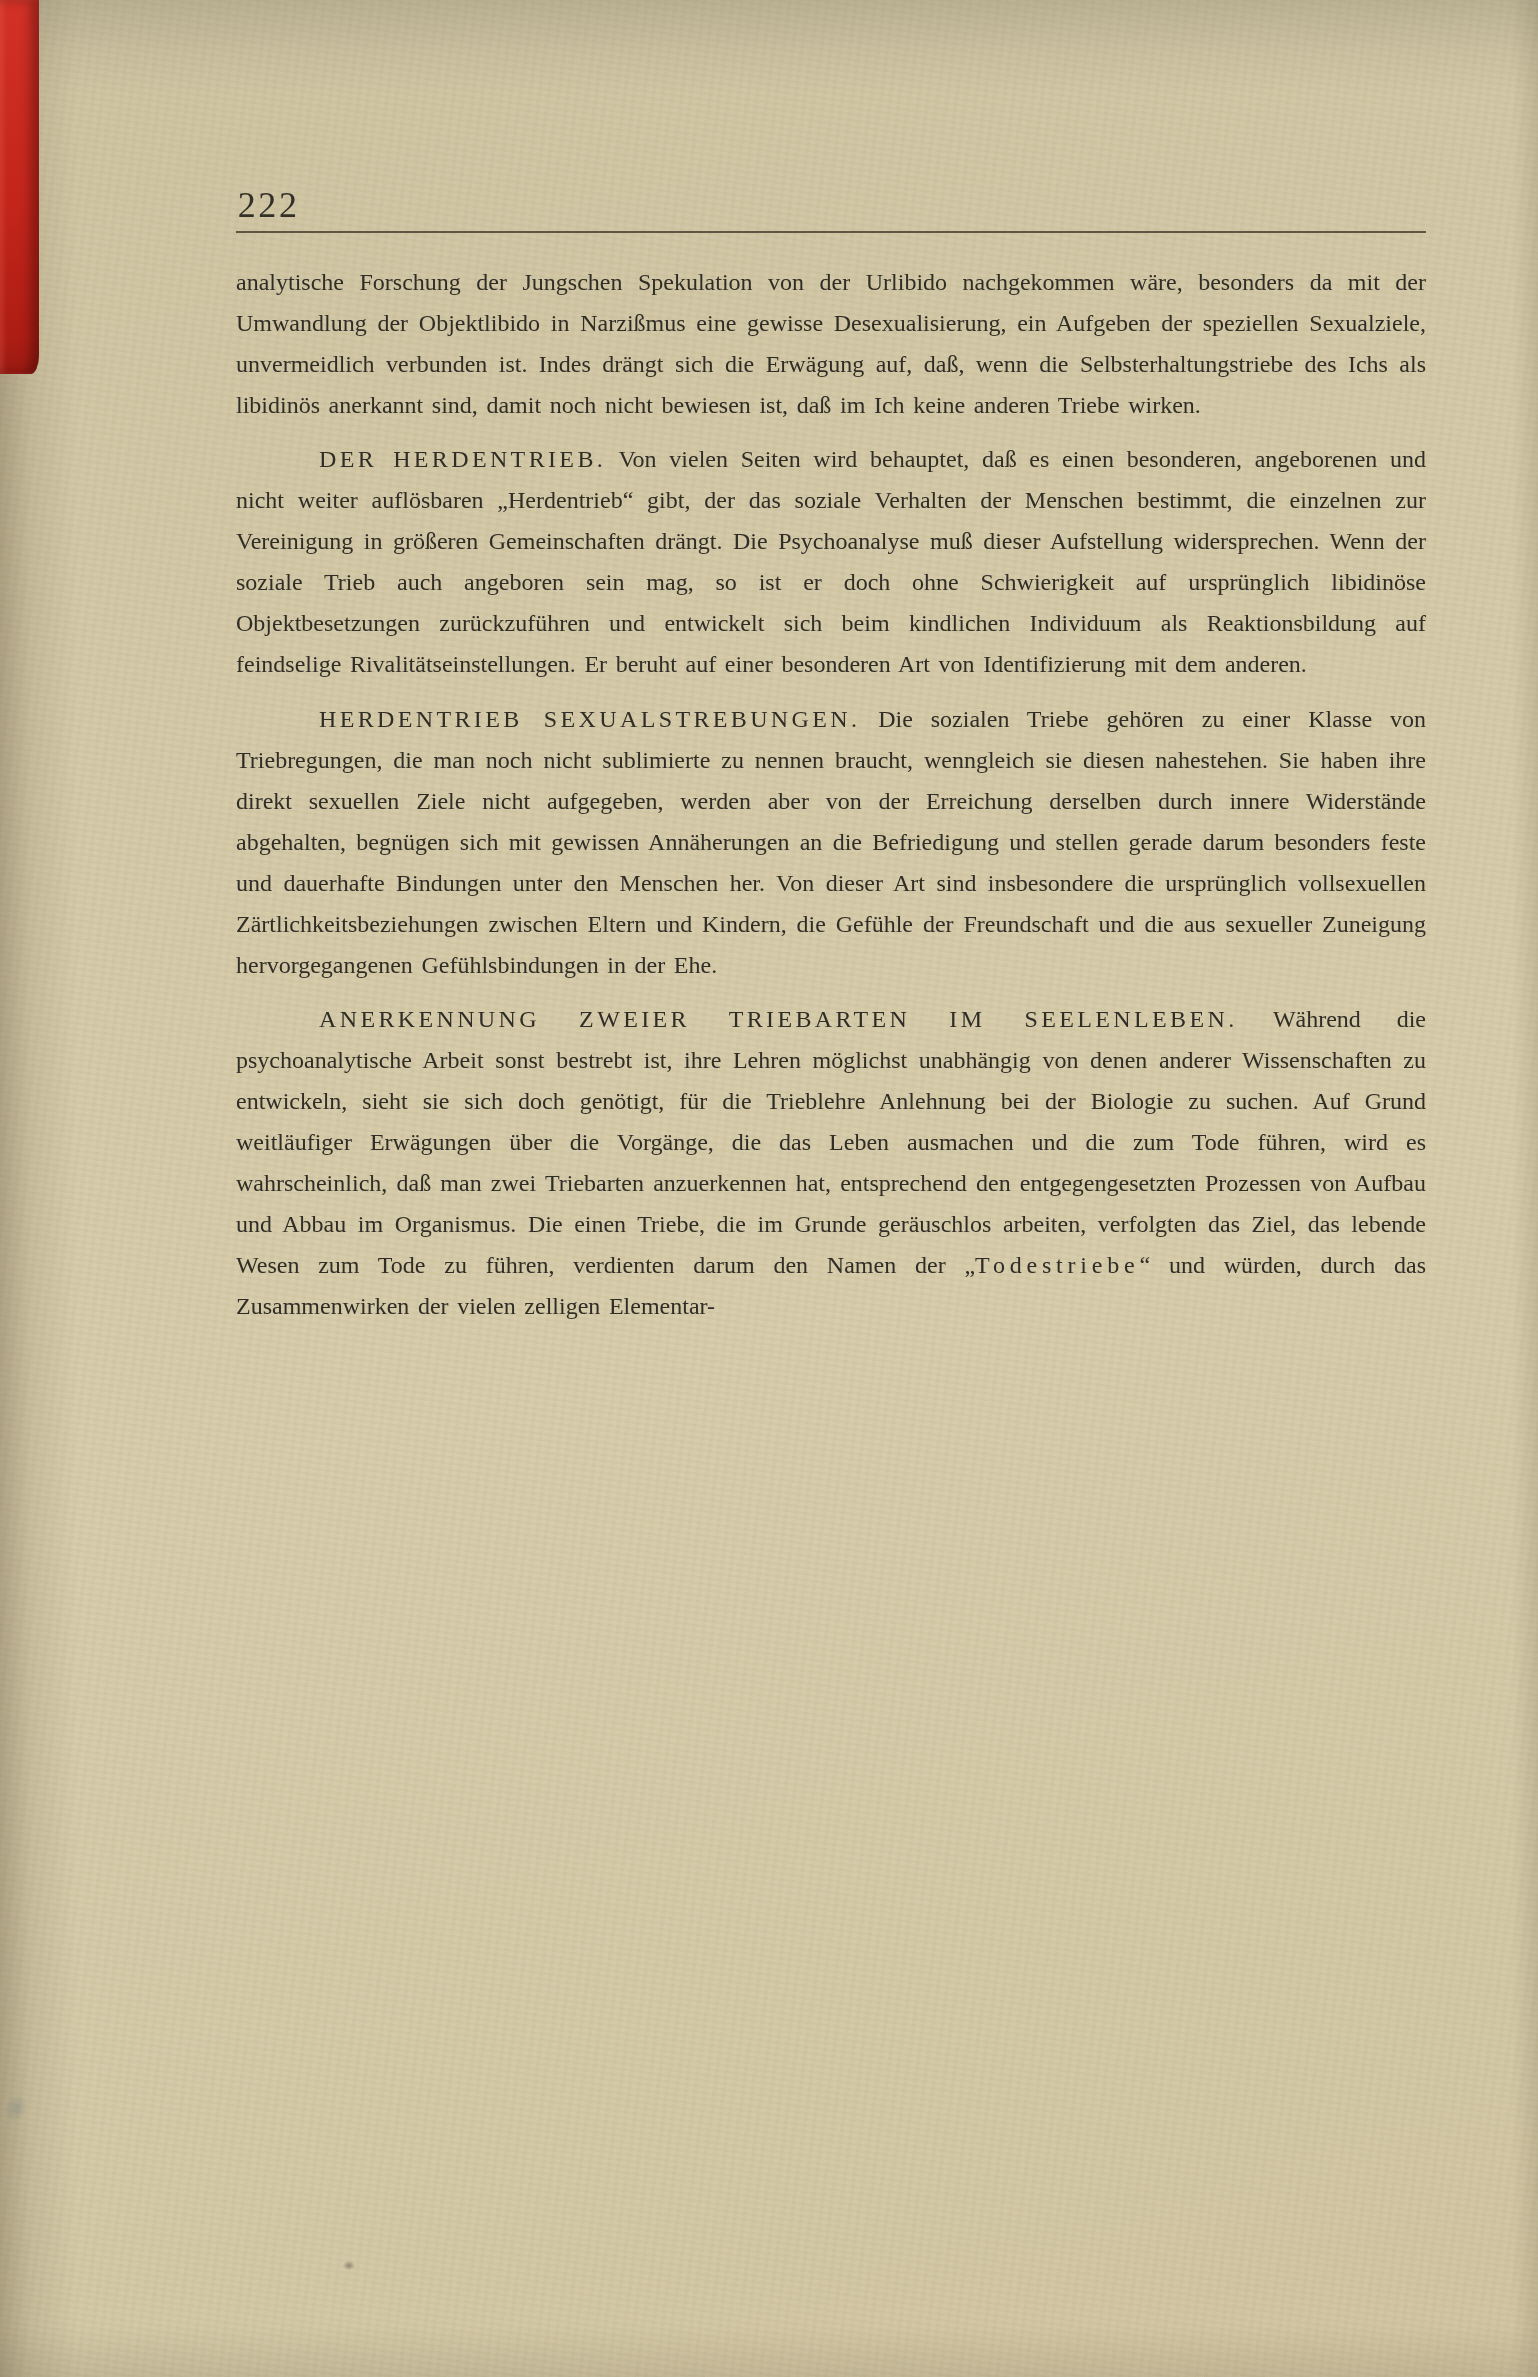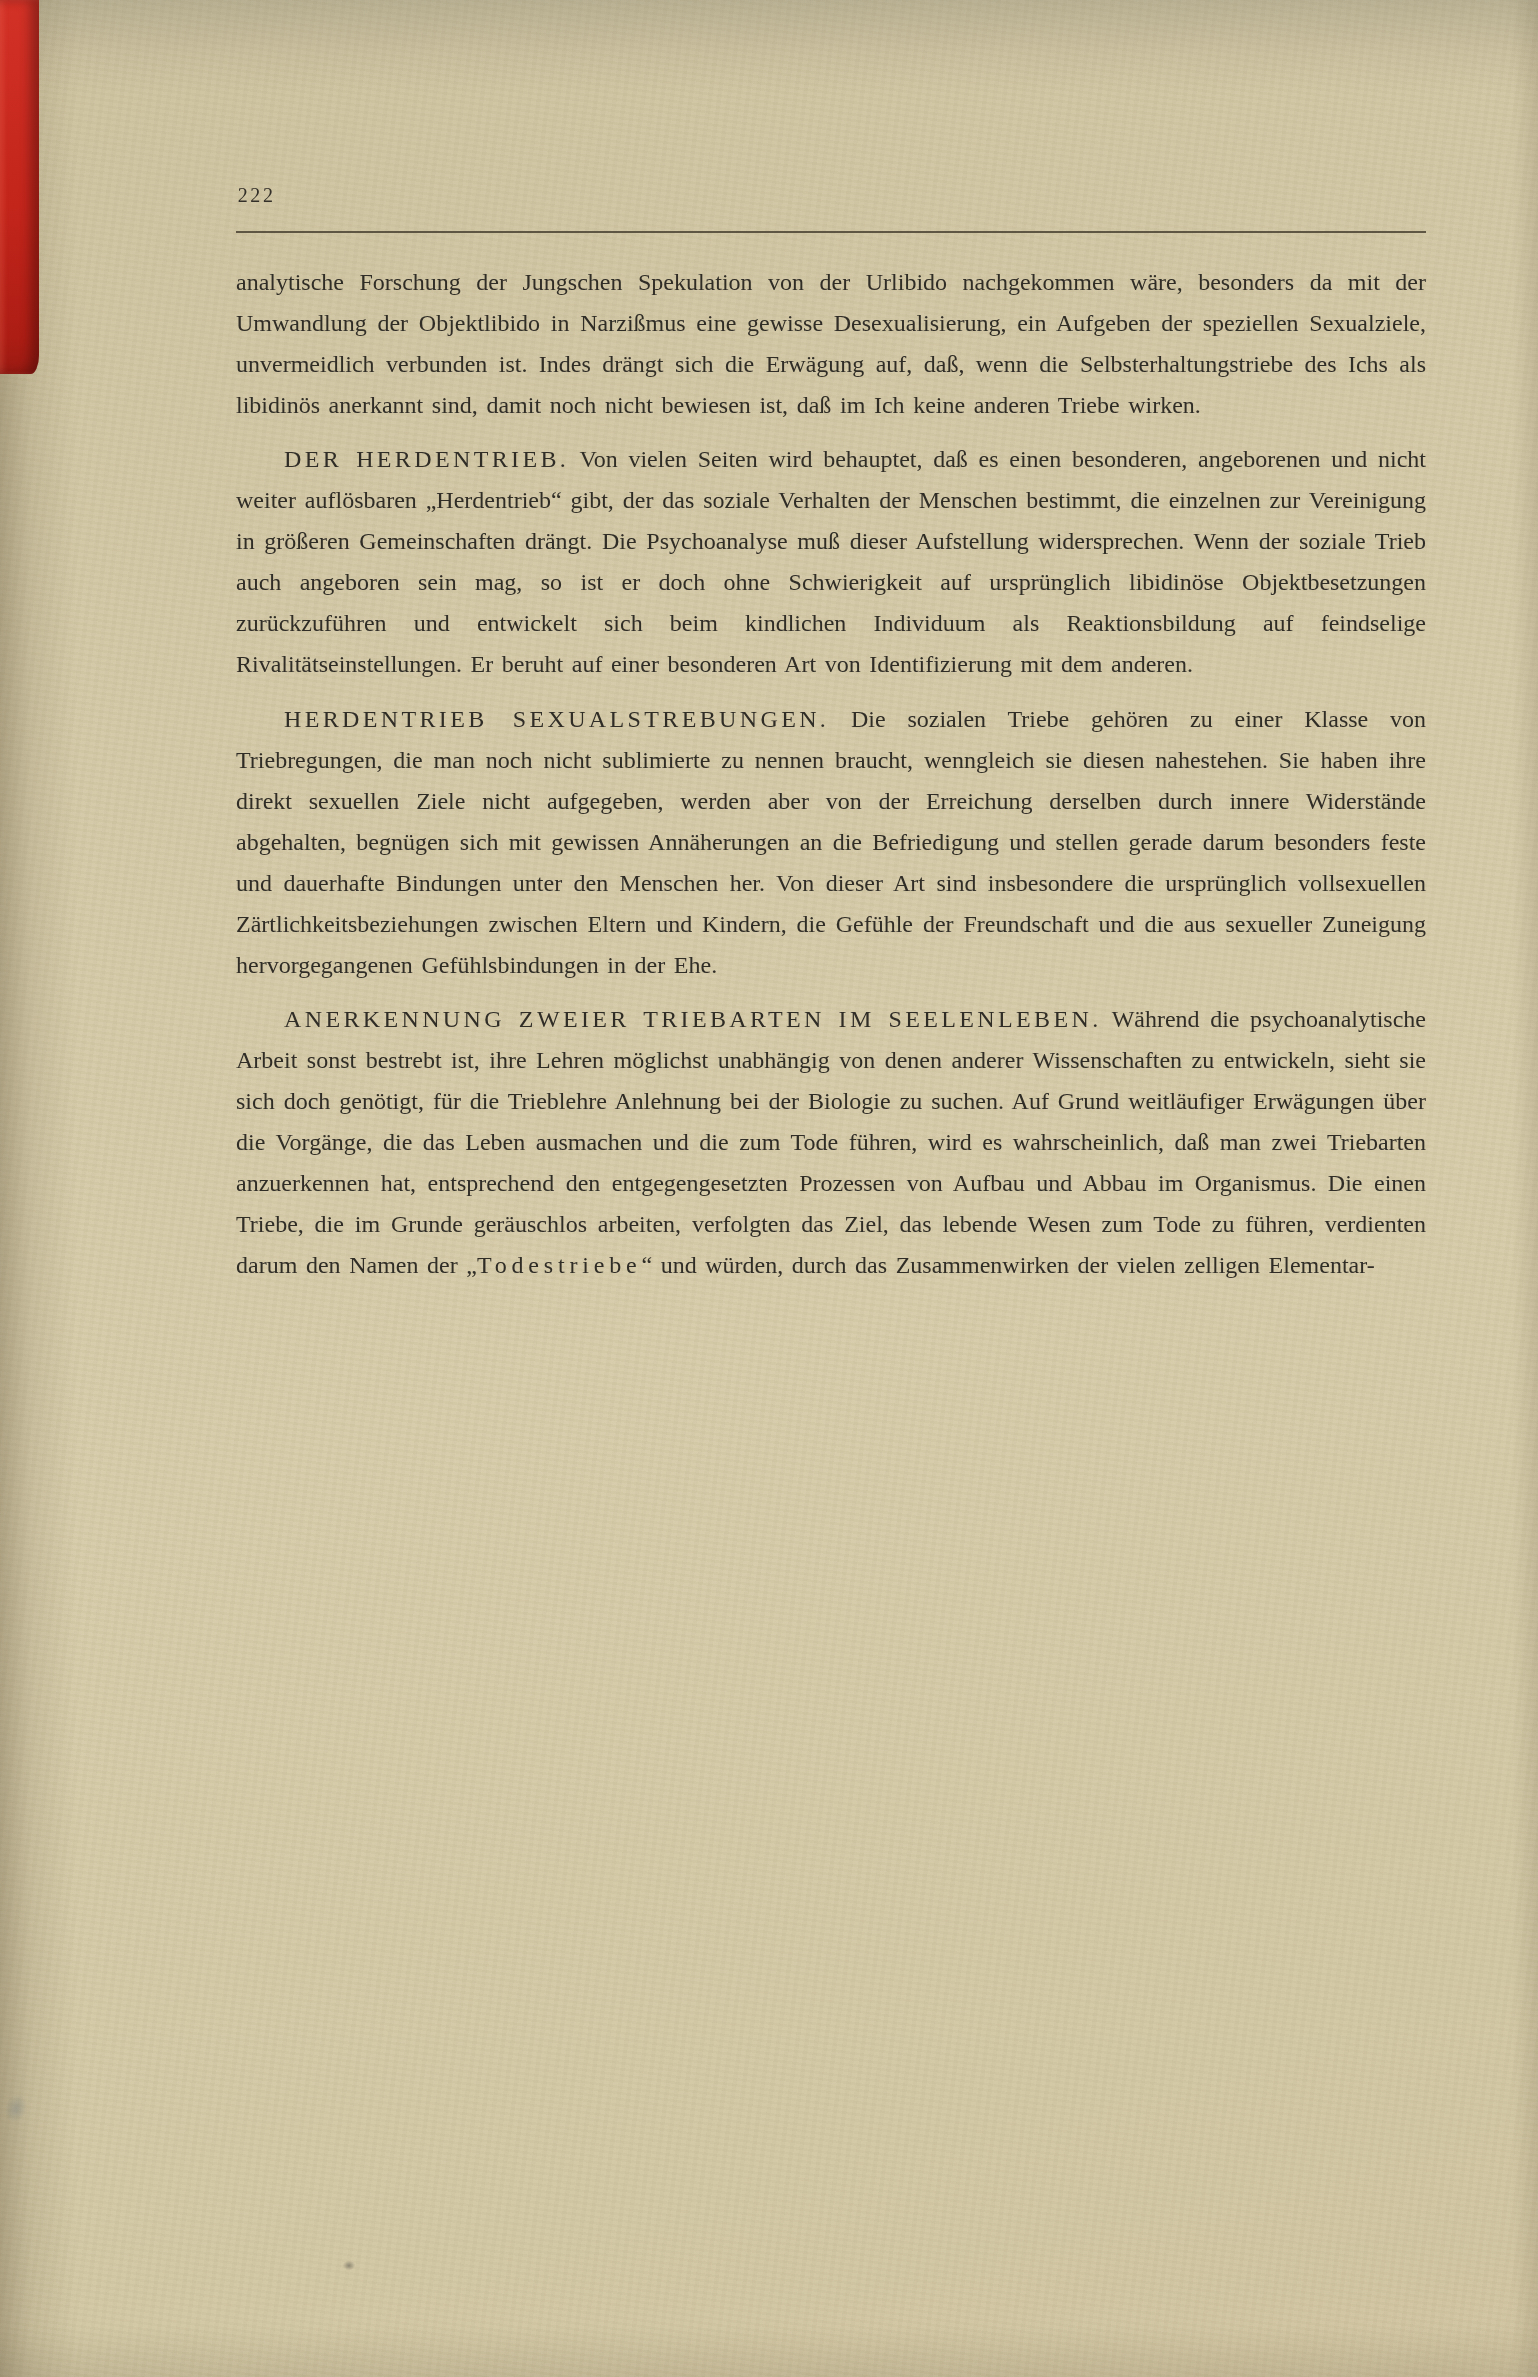--- a/index.html
+++ b/index.html
@@ -92,21 +92,21 @@
     width: 1190px;
   }
   .running-header {
     position: relative;
     height: 41px;
   }
   .page-number {
     position: absolute;
     left: 1.7px;
     top: 3.4px;
-    font-size: 20px;
+    font-size: 36px;
     letter-spacing: 2.6px;
     color: #332f29;
   }
   .header-title {
     display: block;
     text-align: center;
     transform: translateX(-81px);
     font-style: italic;
     font-size: 29px;
     letter-spacing: 0.9px;
@@ -124,20 +124,21 @@
     text-align: justify;
     word-spacing: 2.6px;
     margin: 0 0 13.6px 0;
     color: #302d27;
   }
   p.para.indented {
     text-indent: 48px;
   }
   .run-in {
     letter-spacing: 0.14em;
+    margin-left: 35px;
   }
   .spaced {
     letter-spacing: 0.20em;
   }
 </style>
 </head>
 <body>
 
 <div class="paper-texture"></div>
 <div class="edge-shadow-top"></div>

